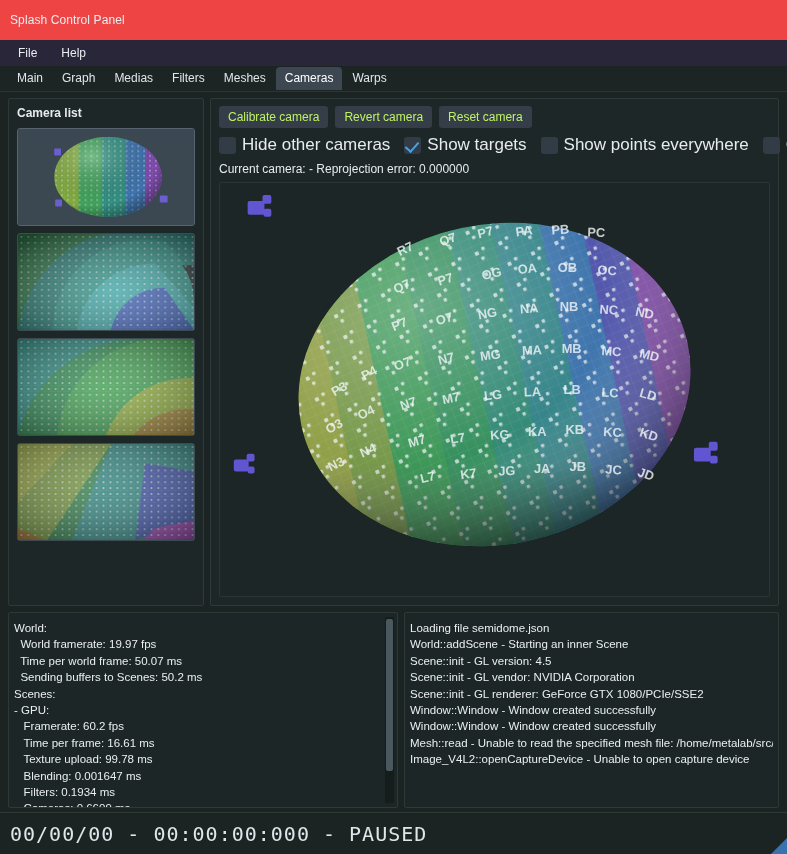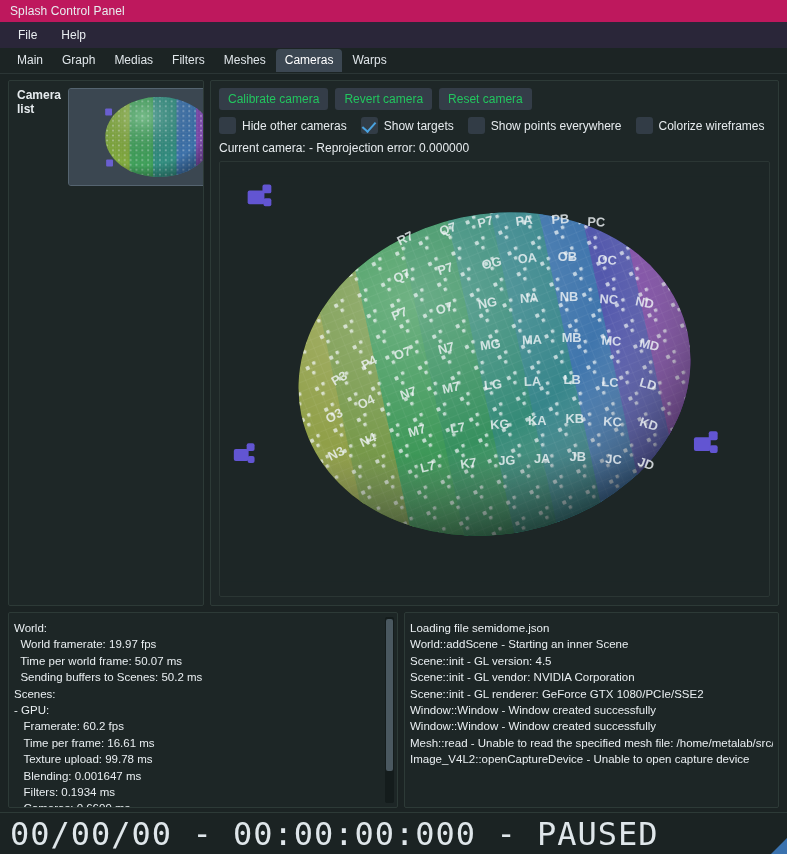--- a/index.html
+++ b/index.html
@@ -16,22 +16,22 @@
     position: relative;
     width: 787px;
     height: 854px;
     background: #1b2323;
     display: flex;
     flex-direction: column;
   }
 
   
   .titlebar {
-    height: 22px;
-    background: #be185d;
+    height: 40px;
+    background: #ef4444;
     display: flex;
     align-items: center;
     padding-left: 10px;
     flex: 0 0 auto;
   }
   .titlebar-text {
     color: #e8edf0;
     font-size: 12px;
     letter-spacing: .1px;
   }
@@ -92,21 +92,21 @@
     border: 1px solid #2d3a37;
     border-radius: 2px;
   }
 
   
   .camlist {
     width: 196px;
     flex: 0 0 196px;
     padding: 7px 8px 8px 8px;
     display: flex;
-    flex-direction: row;
+    flex-direction: column;
     gap: 7px;
     overflow: hidden;
   }
   .camlist-title {
     color: #e6ebee;
     font-size: 12px;
     font-weight: bold;
     margin-bottom: 1px;
   }
   .thumb {
@@ -126,21 +126,21 @@
   .viewport-panel {
     flex: 1 1 auto;
     display: flex;
     flex-direction: column;
     padding: 7px 8px 8px 8px;
     min-width: 0;
   }
   .btn-row { display: flex; gap: 7px; margin-bottom: 7px; }
   .btn {
     background: #343d48;
-    color: #22c55e;
+    color: #bef264;
     font-size: 12px;
     padding: 4px 9px;
     border: none;
     border-radius: 3px;
     cursor: pointer;
     font-family: "Liberation Sans", sans-serif;
   }
 
   .check-row {
     display: flex;
@@ -160,21 +160,21 @@
   }
   .chk.on::after {
     content: "";
     position: absolute;
     left: 4px; top: 2px;
     width: 6px; height: 11px;
     border: solid #4aa3e0;
     border-width: 0 2.6px 2.6px 0;
     transform: rotate(42deg);
   }
-  .chk-label { color: #e6ebee; font-size: 12px; white-space: nowrap; }
+  .chk-label { color: #e6ebee; font-size: 17px; white-space: nowrap; }
 
   .cam-status {
     color: #e6ebee;
     font-size: 12px;
     margin-bottom: 6px;
   }
 
   .viewport {
     flex: 1 1 auto;
     background: #1d2626;
@@ -236,21 +236,21 @@
     height: 42px;
     background: #1b2323;
     border-top: 1px solid #2d3a37;
     display: flex;
     align-items: center;
     padding-left: 10px;
     position: relative;
   }
   .clock {
     color: #dfe6ea;
-    font-size: 32px;
+    font-size: 20px;
     letter-spacing: 1px;
     font-family: "DejaVu Sans Mono", monospace;
     line-height: 1;
     white-space: pre;
   }
 
   .resize-grip {
     position: absolute;
     right: 0; bottom: 0;
     width: 20px; height: 20px;

